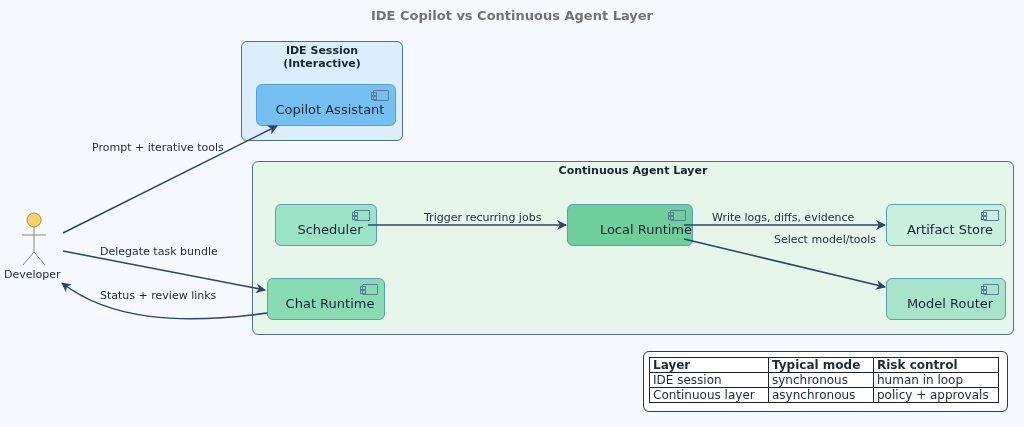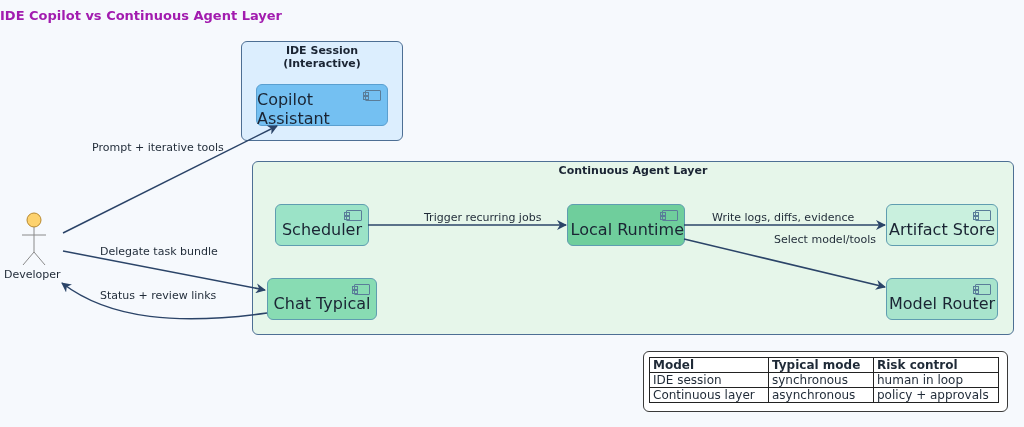--- a/index.html
+++ b/index.html
@@ -1,24 +1,24 @@
 <!DOCTYPE html>
 <html><head>
 <meta charset="utf-8">
 <style>
   html, body { margin: 0; padding: 0; }
   body { width: 1024px; height: 427px; background: #f6f9fd; position: relative; overflow: hidden;
          font-family: "DejaVu Sans", sans-serif; color: #1f2a37; }
-  .title { position: absolute; left: 0; width: 1024px; top: 8px; 
-           font-weight: bold; font-size: 13px; color: #a21caf; }
+  .title { position: absolute; left: 0; width: 1024px; top: 8px; text-align: center;
+           font-weight: bold; font-size: 13px; color: #737373; }
   .group { position: absolute; border: 1px solid #4d6f94; border-radius: 6px; }
   .group-title { position: absolute; left: 0; right: 0; text-align: center; font-weight: bold;
                  font-size: 11px; line-height: 13px; color: #1a2433; }
-  .comp { position: absolute; border: 1px solid #5f9db0; border-radius: 6px; font-size: 16px;
-          display: flex; align-items: center; justify-content: center; color: #1a2433; }
+  .comp { position: absolute; border: 1px solid #5f9db0; border-radius: 6px; font-size: 13px;
+          display: flex; align-items: center; justify-content: center; color: #1a2433; padding-left: 8px; }
   .comp .cicon { position: absolute; right: 6px; top: 5px; width: 14px; height: 9px;
                  border: 1px solid #5a7d99; border-radius: 1px; }
   .comp .cicon::before, .comp .cicon::after { content: ""; position: absolute; left: -3px; width: 4px; height: 2px;
                  border: 1px solid #5a7d99; background: inherit; }
   .comp .cicon::before { top: 1px; }
   .comp .cicon::after { top: 5px; }
   .comp .clabel { margin-top: 8px; }
   .elabel { position: absolute; font-size: 11px; color: #1f2a37; white-space: nowrap; }
   svg.edges { position: absolute; left: 0; top: 0; }
   .actor-label { position: absolute; font-size: 11px; left: 4px; top: 268px; }
@@ -61,21 +61,21 @@
   <span class="clabel">Local Runtime</span>
 </div>
 
 <div class="comp" style="left:886px; top:204px; width:110px; height:40px; background:#c9f0de;">
   <span class="cicon"></span>
   <span class="clabel">Artifact Store</span>
 </div>
 
 <div class="comp" style="left:267px; top:278px; width:108px; height:40px; background:#88dcb3;">
   <span class="cicon"></span>
-  <span class="clabel">Chat Typical</span>
+  <span class="clabel">Chat Runtime</span>
 </div>
 
 <div class="comp" style="left:886px; top:278px; width:110px; height:40px; background:#a8e4cc;">
   <span class="cicon"></span>
   <span class="clabel">Model Router</span>
 </div>
 
 <svg class="edges" width="1024" height="427">
   <defs>
     <marker id="arr" markerWidth="10" markerHeight="10" refX="9" refY="5" orient="auto" markerUnits="userSpaceOnUse">
@@ -110,21 +110,21 @@
 <div class="elabel" style="left:100px; top:245px;">Delegate task bundle</div>
 <div class="elabel" style="left:100px; top:289px;">Status + review links</div>
 <div class="elabel" style="left:424px; top:211px;">Trigger recurring jobs</div>
 <div class="elabel" style="left:712px; top:211px;">Write logs, diffs, evidence</div>
 <div class="elabel" style="left:774px; top:233px;">Select model/tools</div>
 
 <div class="legend">
   <table>
     <tbody>
         <tr class="head">
-      <td style="width:112px">Model</td>
+      <td style="width:112px">Layer</td>
       <td style="width:98px">Typical mode</td>
       <td style="width:118px">Risk control</td>
     </tr>
     <tr>
       <td>IDE session</td>
       <td>synchronous</td>
       <td>human in loop</td>
     </tr>
     <tr>
       <td>Continuous layer</td>

